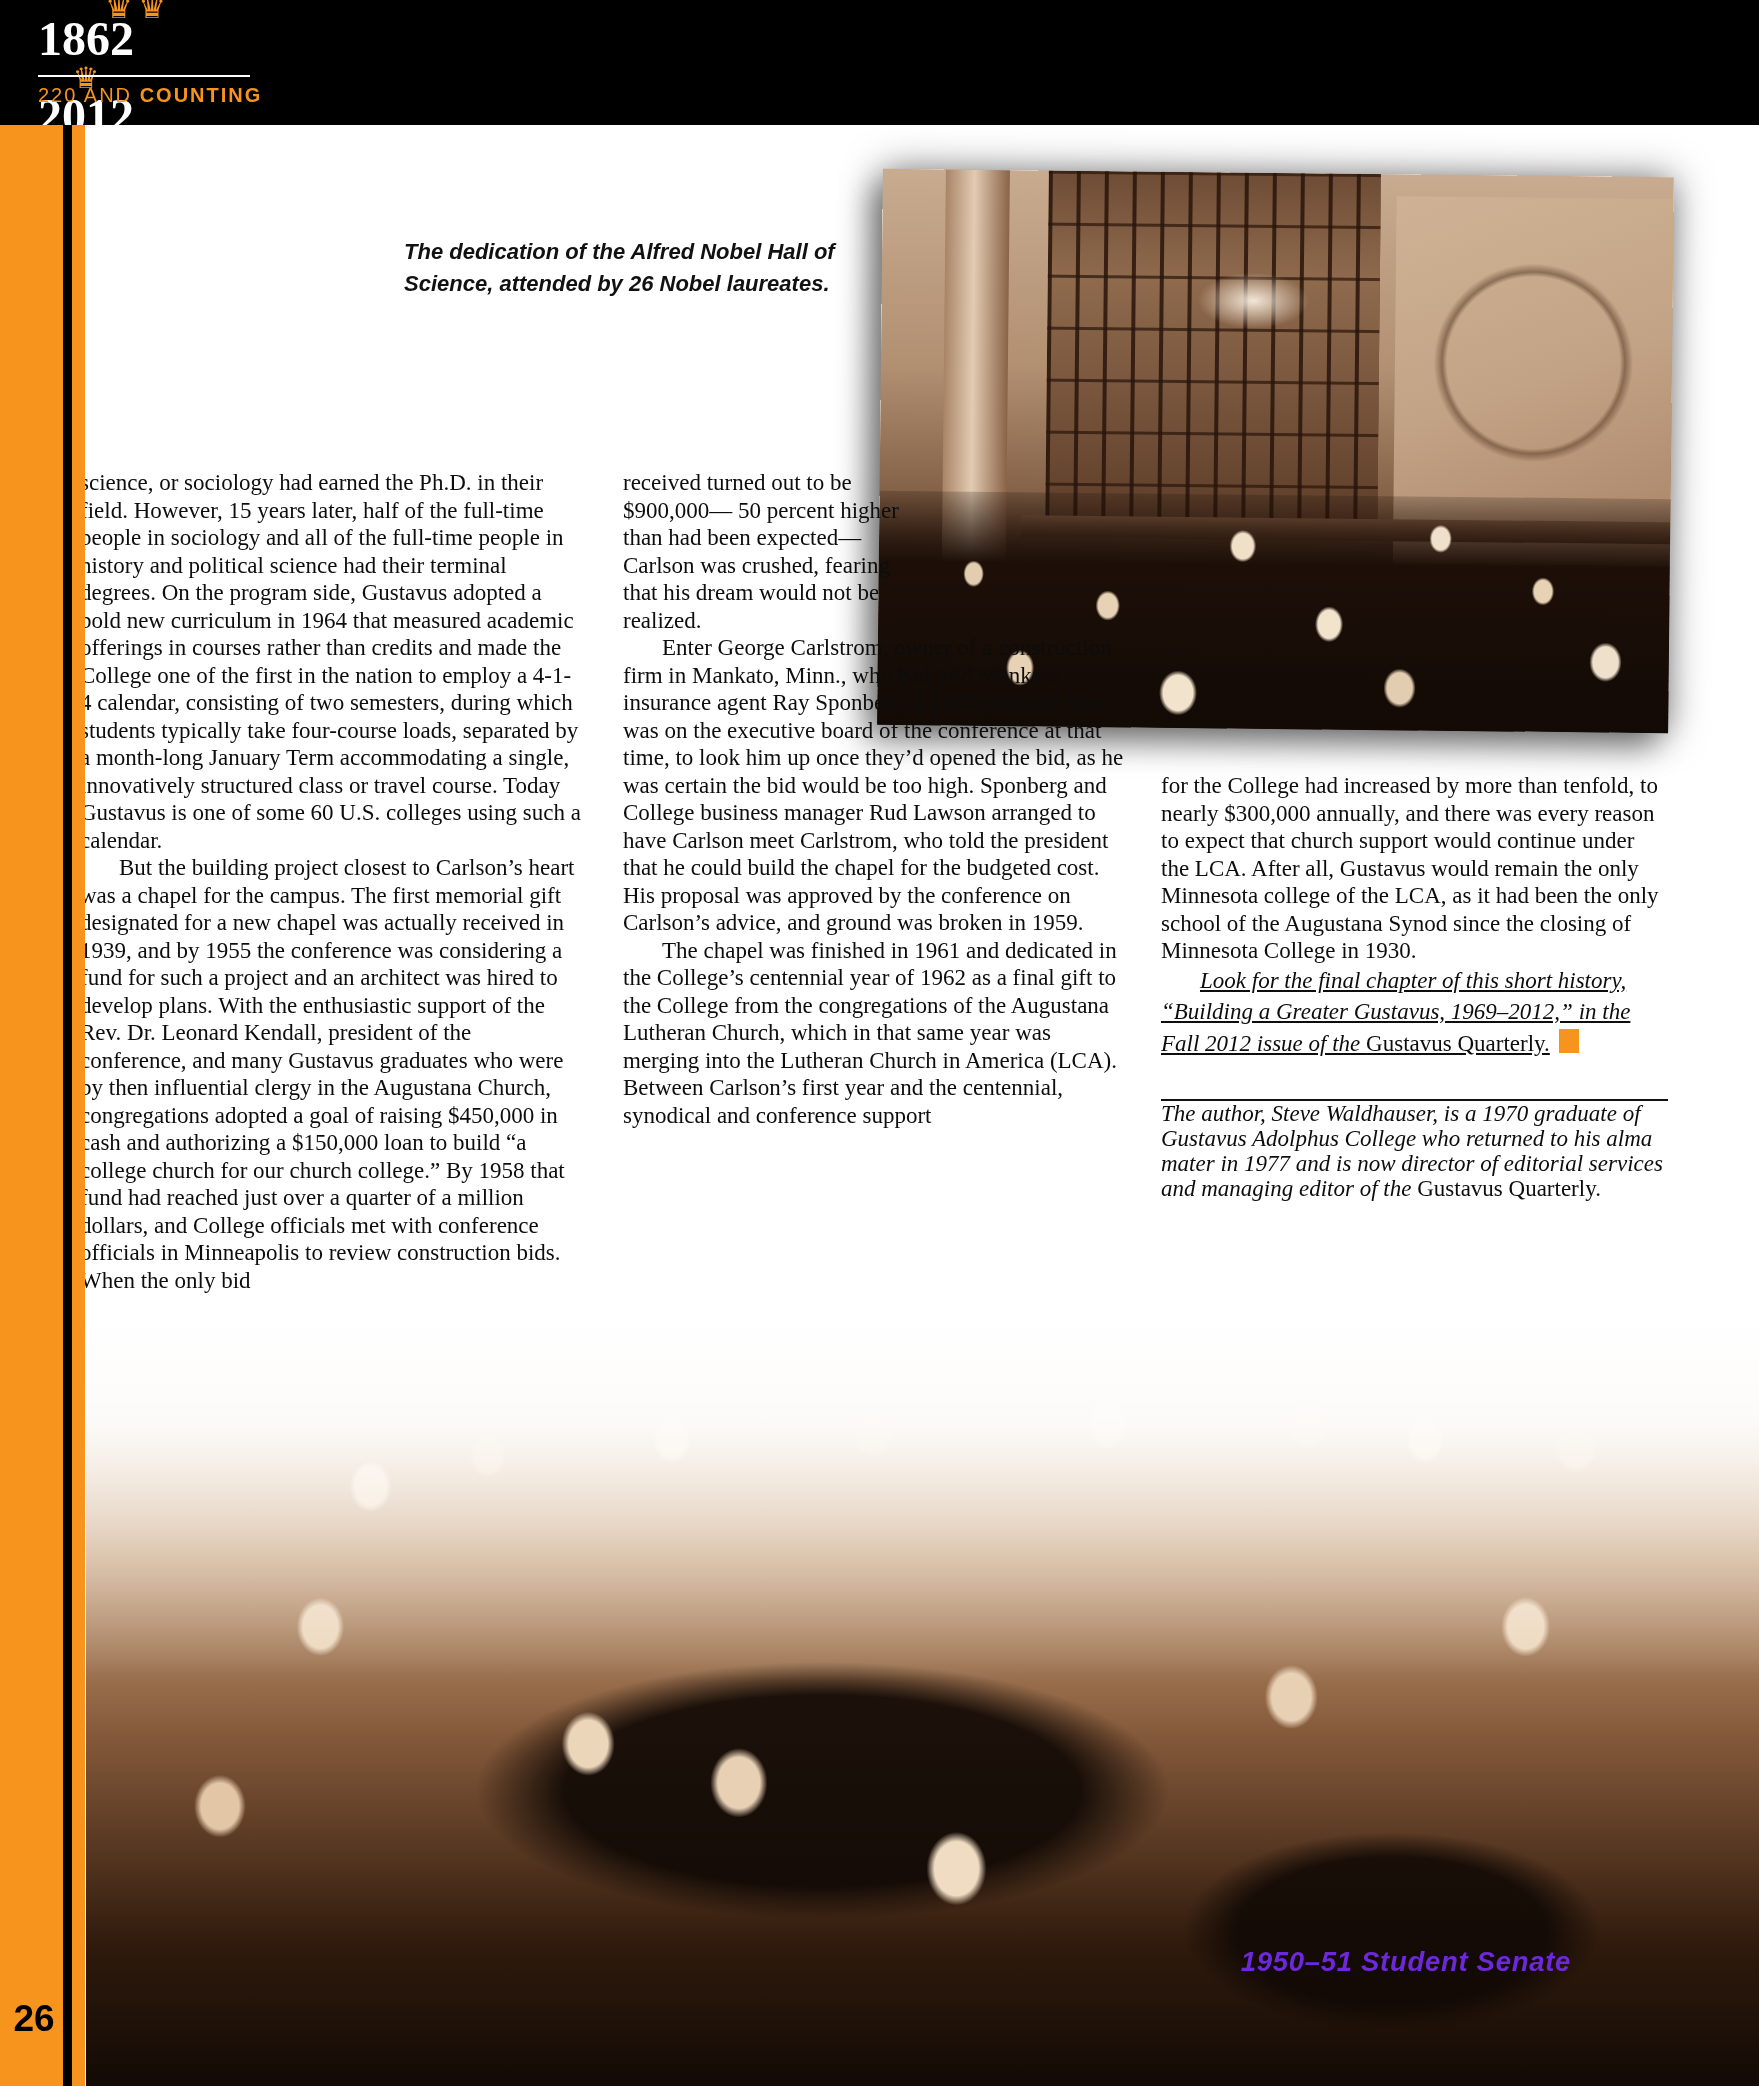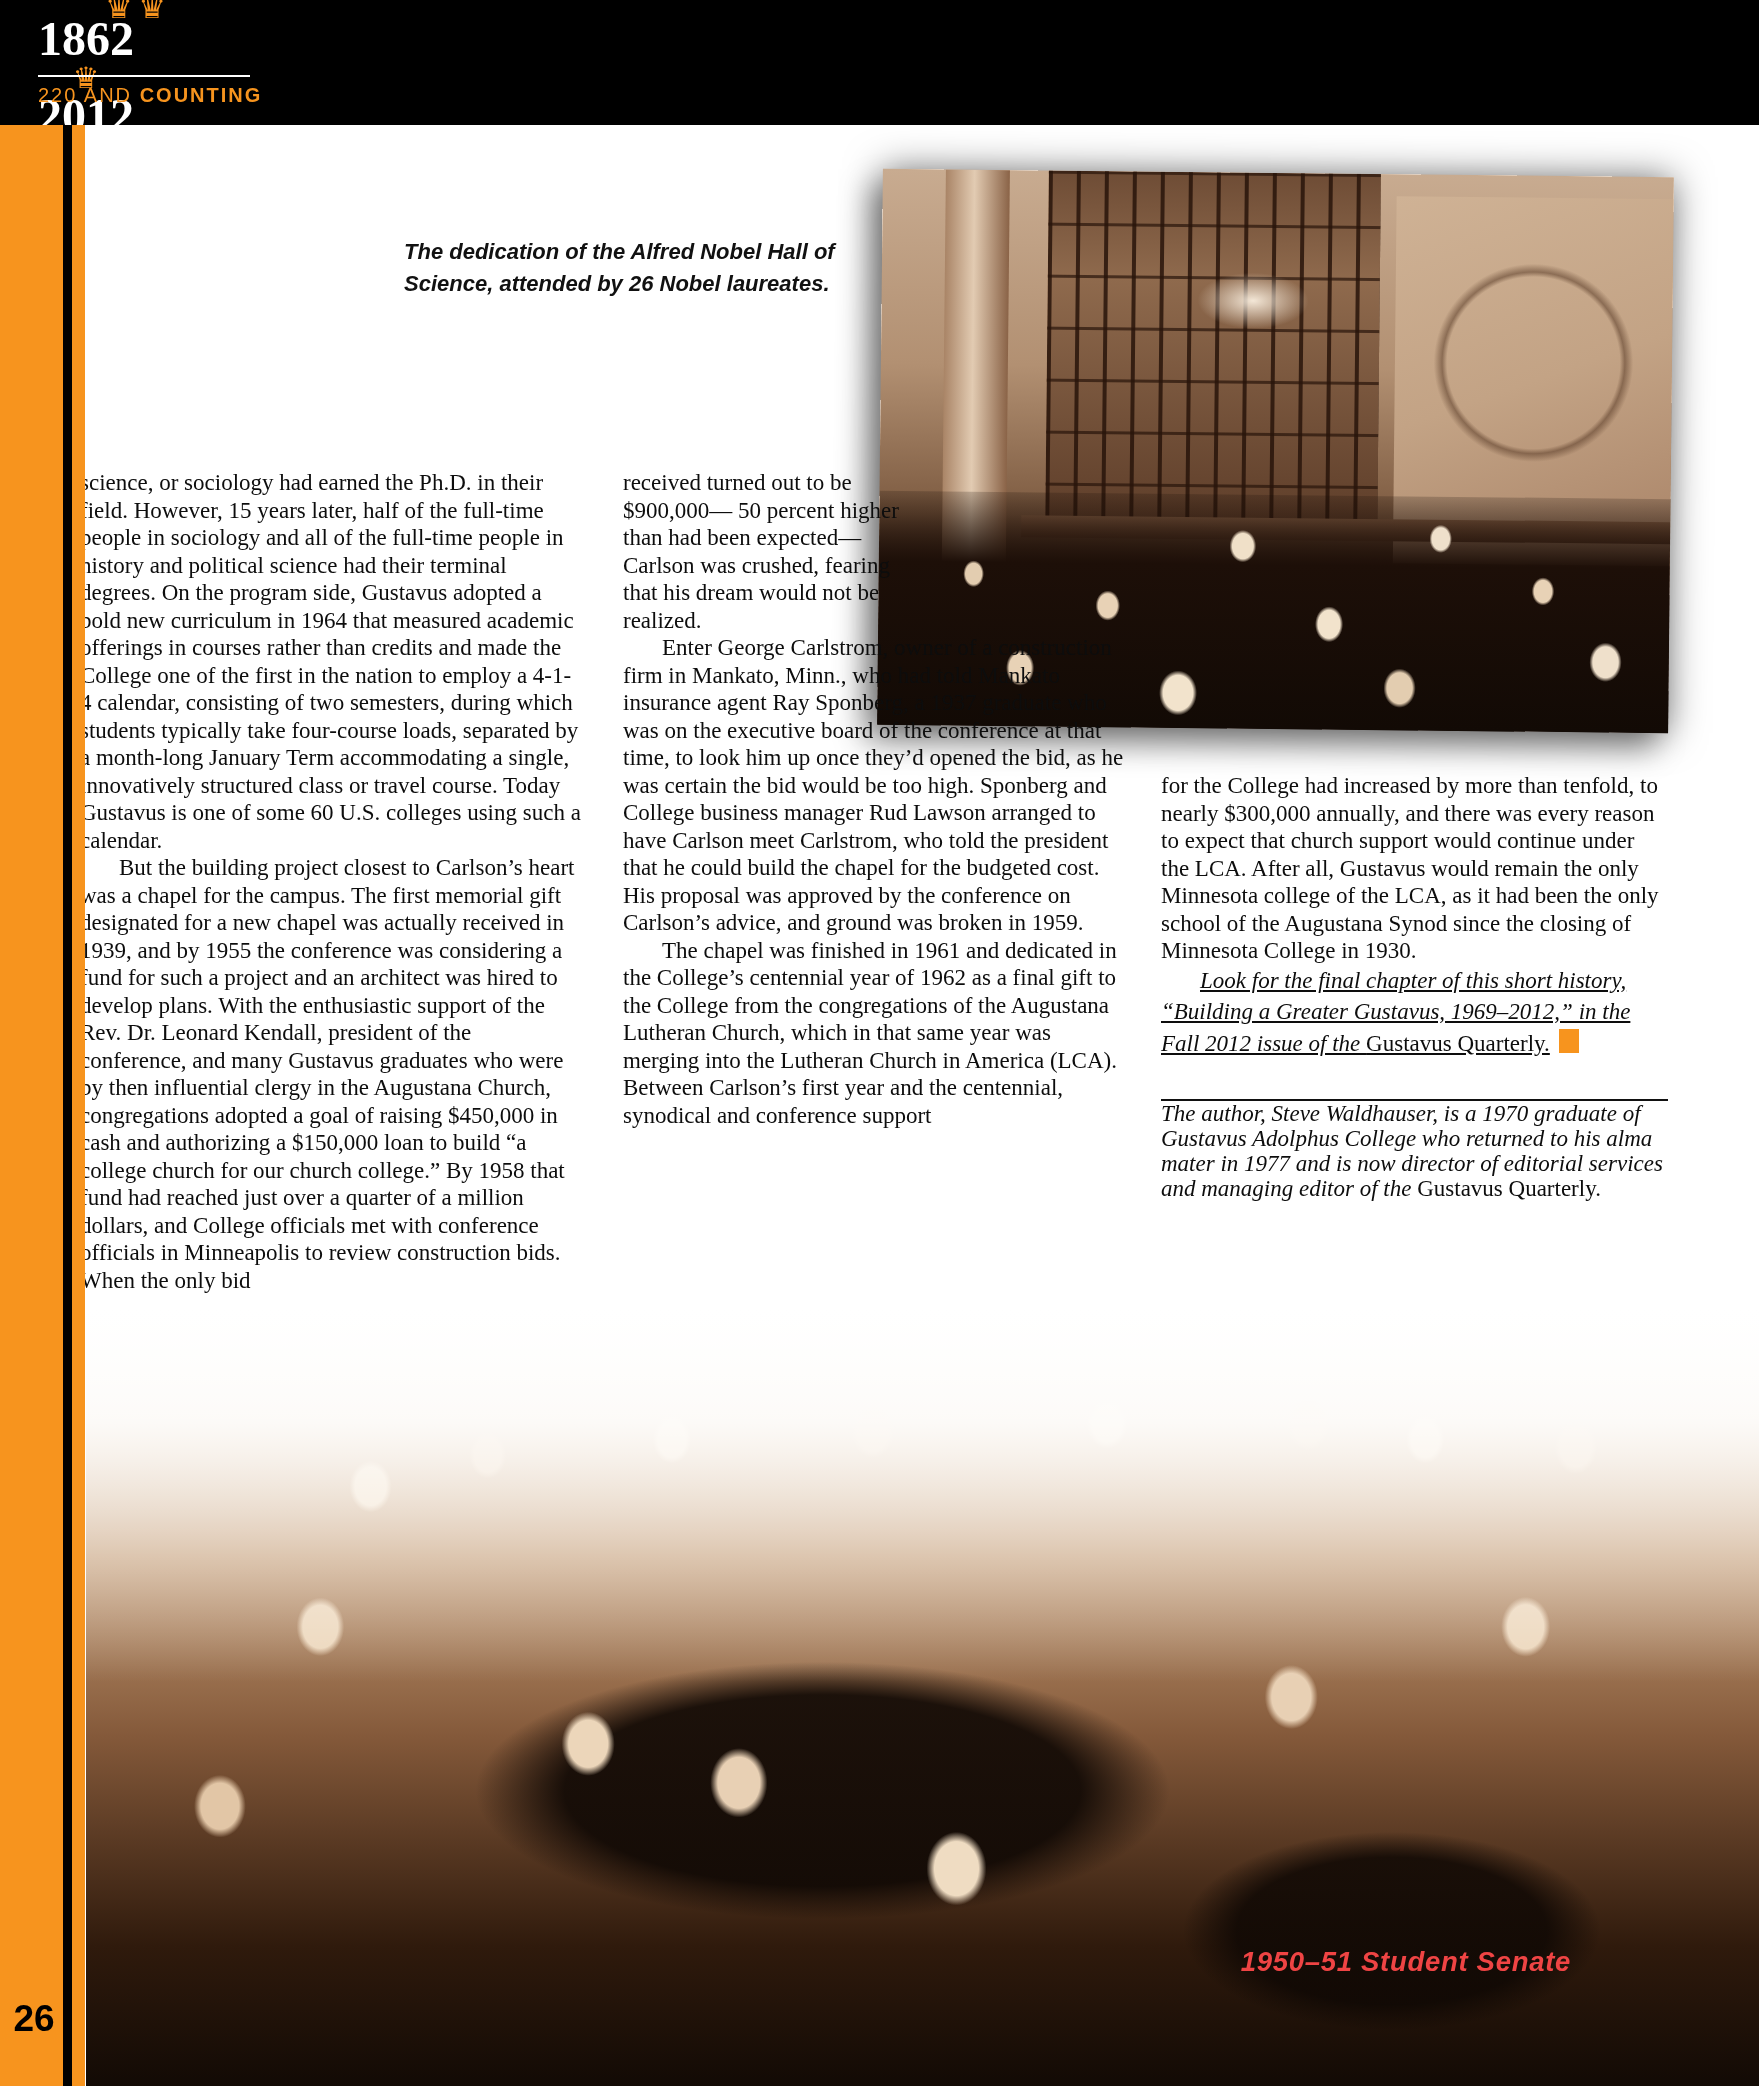--- a/index.html
+++ b/index.html
@@ -101,21 +101,21 @@
       radial-gradient(36px 44px at 86% 41%, #ecd6ba 0 50%, transparent 68%),
       radial-gradient(469px 174px at 44% 62%, rgba(15,8,4,.9) 0 55%, transparent 74%),
       radial-gradient(282px 134px at 78% 80%, rgba(15,8,4,.85) 0 55%, transparent 74%),
       linear-gradient(180deg,#f6efe7 0%,#e6d2ba 14%,#c39b74 32%,#84593a 55%,#2f1a0c 82%,#120a05 100%);}
   .bottom-photo .fade{position:absolute;left:0;top:0;right:0;height:375px;
       background:linear-gradient(180deg,#fff 0%,rgba(255,255,255,.9) 30%,rgba(255,255,255,0) 100%);}
   .bottom-photo .fade-left{position:absolute;left:0;top:0;width:282px;height:603px;
       background:radial-gradient(closest-side at 0% 0%,#fff 55%,rgba(255,255,255,0) 100%);}
   .caption-bottom{position:absolute;right:189px;top:1946px;z-index:5;
       font-family:"Liberation Sans",sans-serif;font-weight:bold;font-style:italic;
-      font-size:27.5px;color:#ef4444;letter-spacing:0.7px;}
+      font-size:27.5px;color:#6d28d9;letter-spacing:0.7px;}
 </style>
 </head>
 <body>
 
 <div class="page">
 
   <div class="header-band">
     <div class="logo">
       <div class="crowns-top">
         <span class="crown">♛</span>

